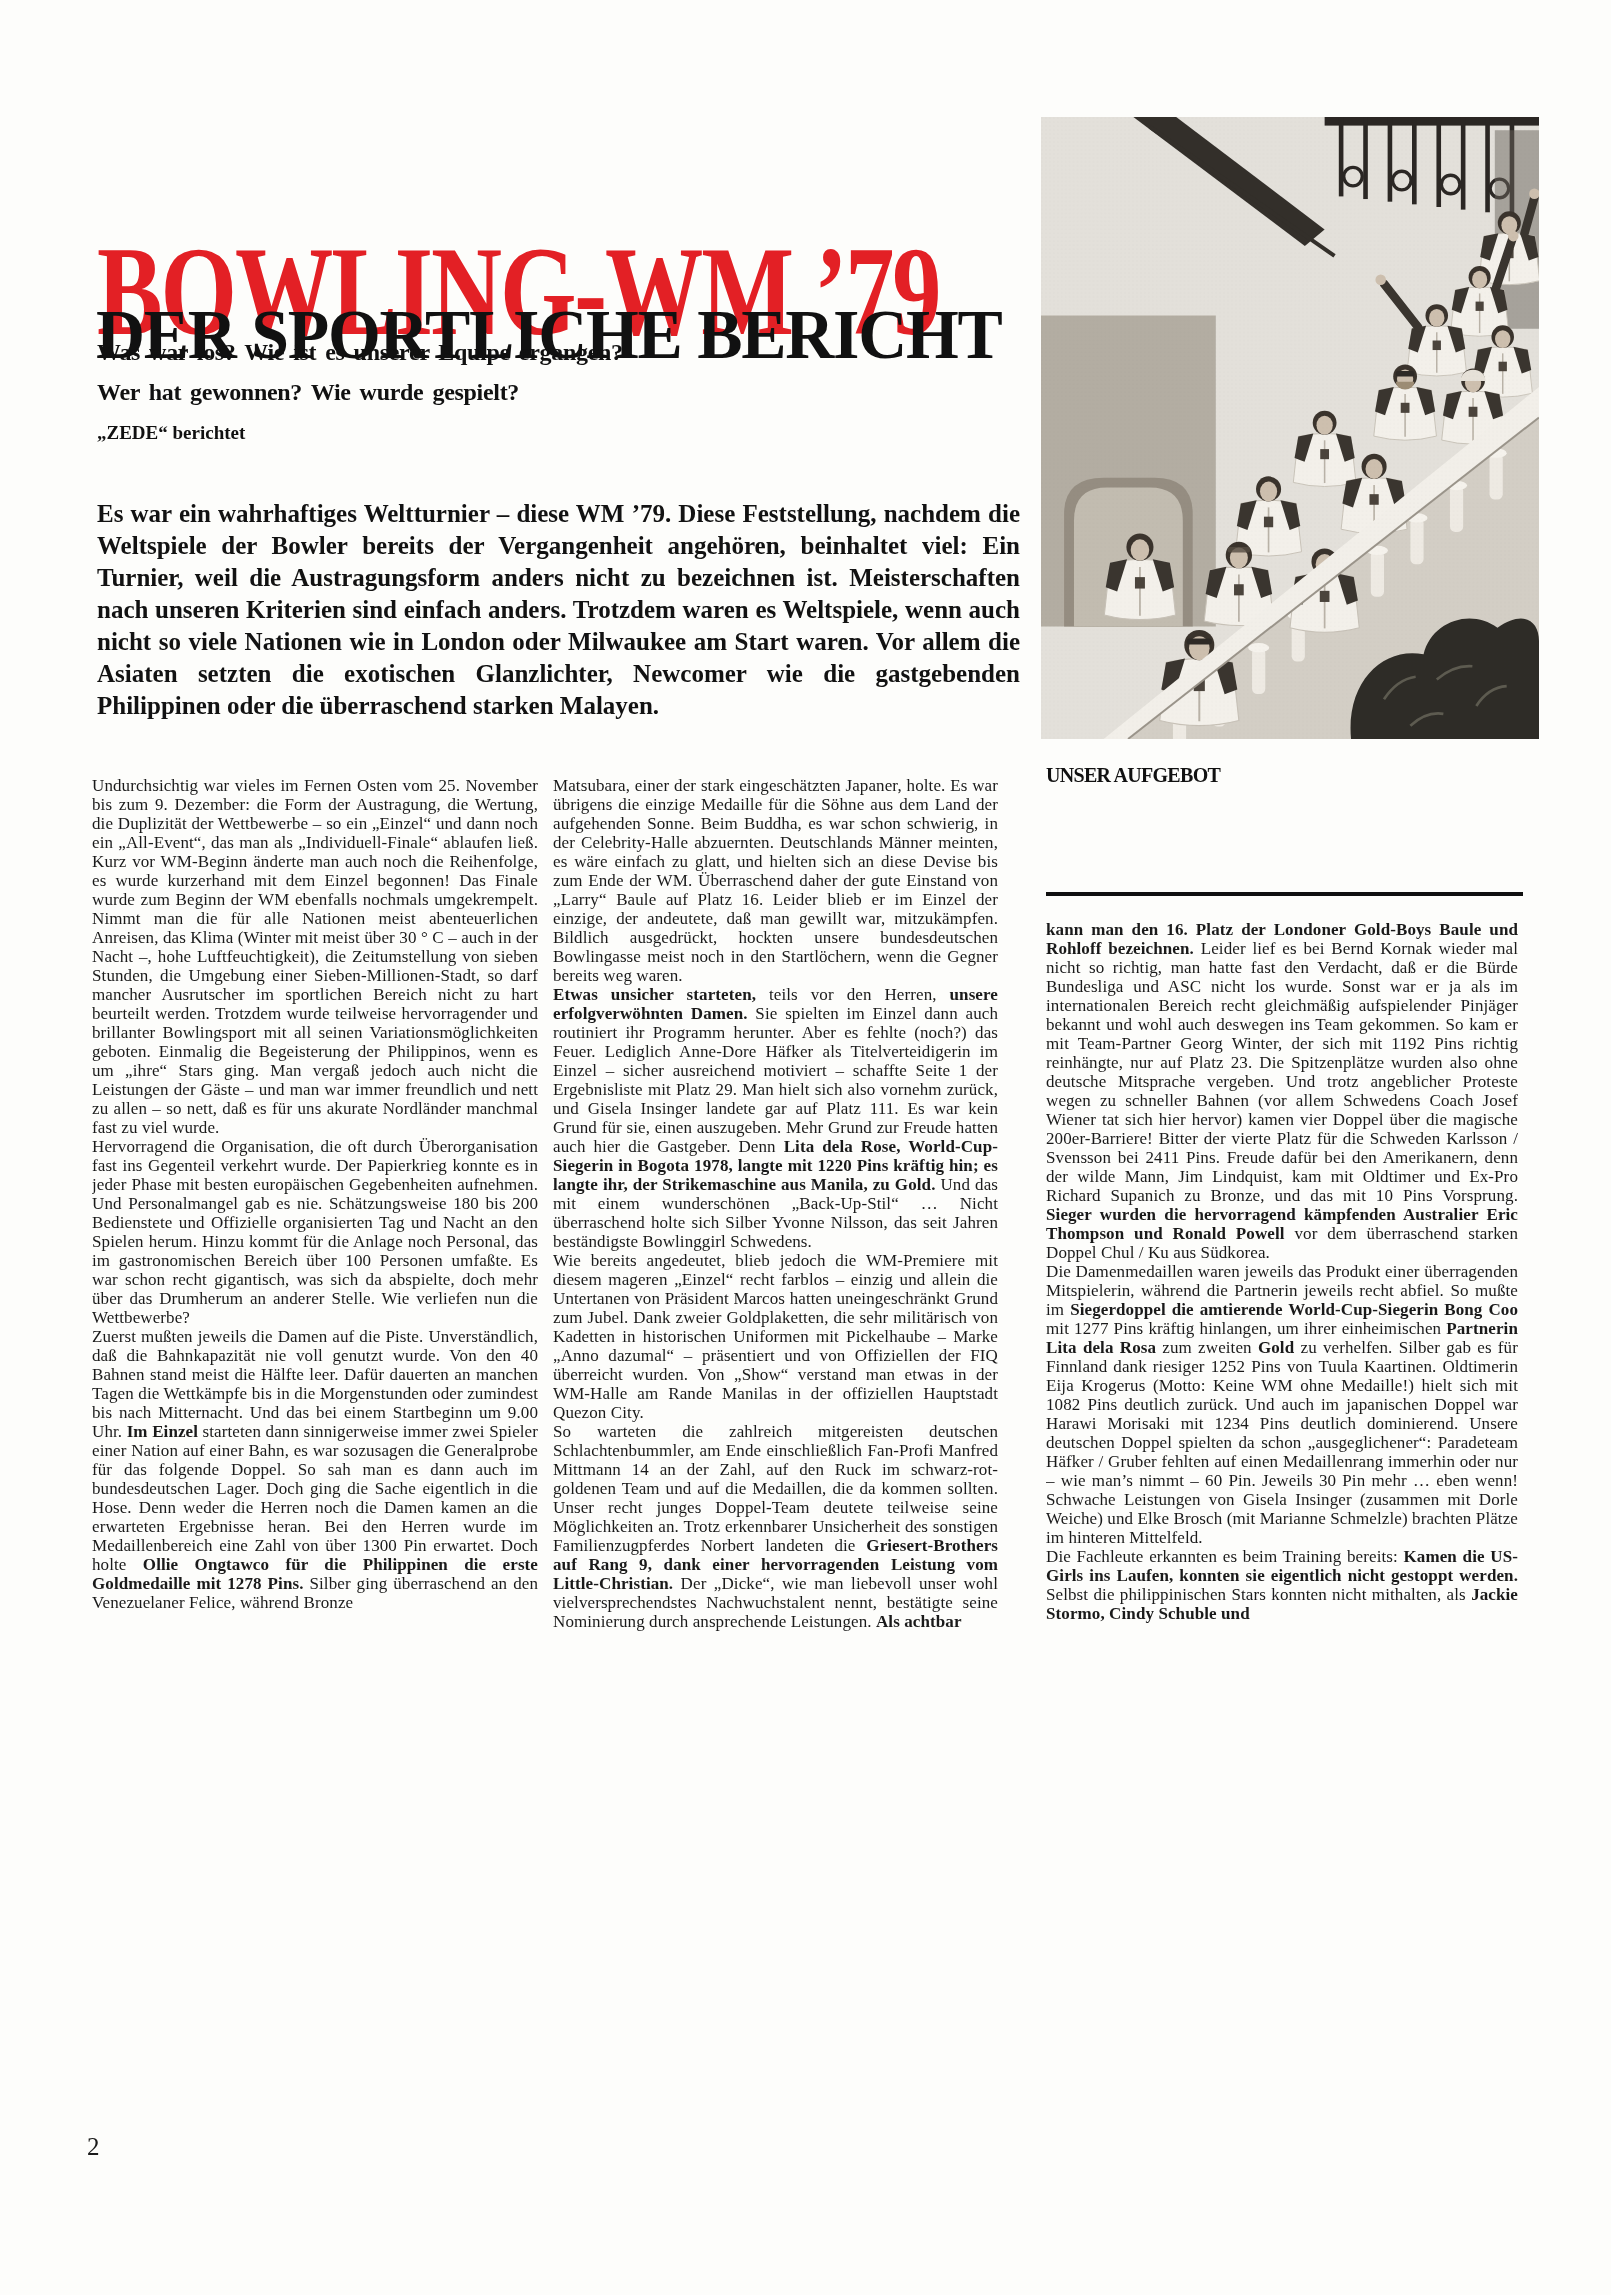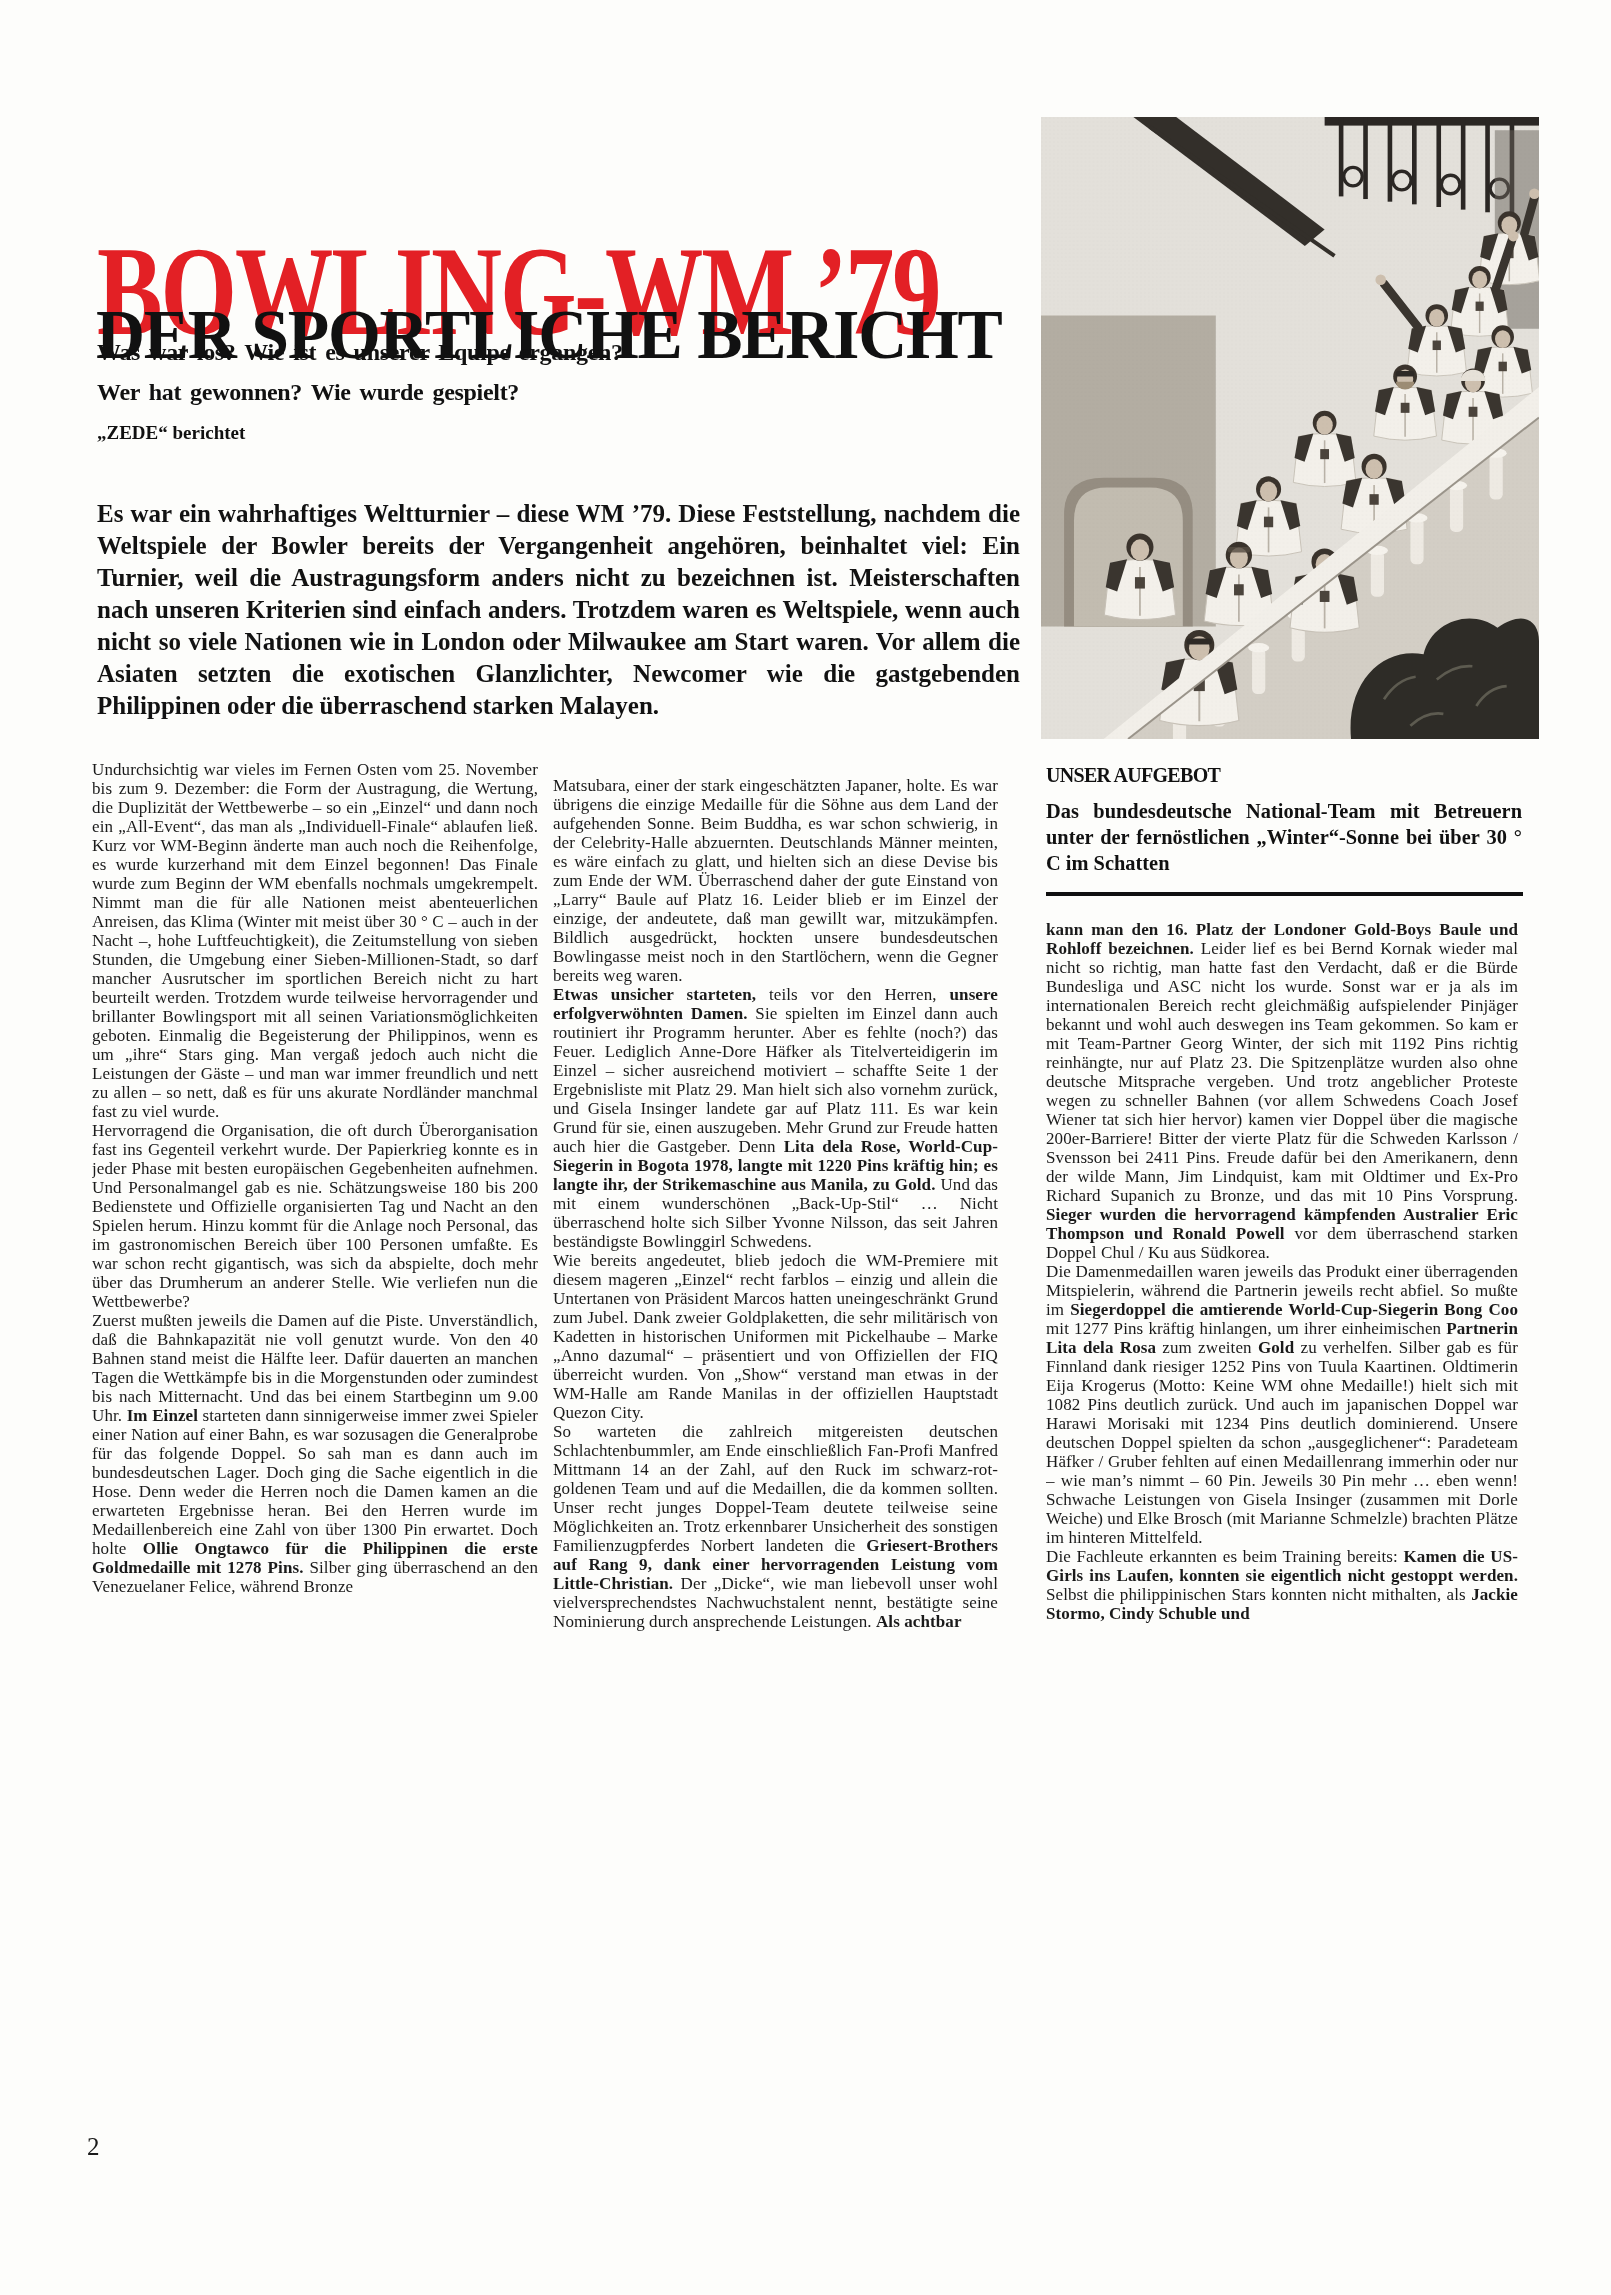--- a/index.html
+++ b/index.html
@@ -27,21 +27,21 @@
   .intro{
     top:476px; left:97px; width:923px;
     font-size:25px; font-weight:bold; line-height:32px; text-align:justify; color:#121212;margin-top:22px;
   }
   .bodycol{
     font-size:17px; line-height:19px; text-align:justify;
     letter-spacing:0.1px; color:#1a1a1a; overflow:hidden;
   }
   .bodycol p{margin:0; padding:0;}
   .b{font-weight:bold;}
-  .col1{ top:760px; left:92px;  width:446px; height:1317px; }
+  .col1{ top:776px; left:92px;  width:446px; height:1317px; }
   .col2{ top:776px; left:553px;  width:445px; height:1317px; }
   .col3{ top:920px; left:1046px; width:472px; height:1219px; }
   .photo{ top:117px; left:1041px; width:498px; height:622px; }
   .photo svg{display:block; width:100%; height:100%;}
   .caption{ top:764px; left:1046px; width:476px; color:#111; }
   .caption-kicker{ font-size:20px; font-weight:bold; letter-spacing:-0.7px; margin:0 0 10.5px 0; }
   .caption-text{ font-size:20.4px; font-weight:bold; line-height:26px; text-align:justify; margin:0; }
   .caption-rule{ top:892px; left:1046px; width:477px; height:4px; background:#101010; }
   .pagenum{ top:2133px; left:87px; font-size:25px; color:#1a1a1a; }
 </style>
@@ -170,21 +170,20 @@
         <path d="M660,890 q18,-28 46,-30"></path>
           <path d="M560,920 q24,-22 50,-18"></path>
       </g>
 
       <rect x="0" y="0" width="755" height="940" fill="url(#ht)"></rect>
     </svg>
   </div>
 
   <div class="abs caption">
     <p class="caption-kicker">UNSER AUFGEBOT</p>
-    <p class="caption-text">Das bundesdeutsche National-Team mit Betreuern unter der fernöstlichen „Winter“-Sonne bei über 30 ° C im Schatten</p>
   </div>
   <div class="abs caption-rule"></div>
 
   <div class="abs bodycol col1">
       <p><span>Undurchsichtig war vieles im Fernen Osten vom 25. November bis zum 9. Dezember: die Form der Austragung, die Wertung, die Duplizität der Wettbewerbe – so ein „Einzel“ und dann noch ein „All-Event“, das man als „Individuell-Finale“ ablaufen ließ. Kurz vor WM-Beginn änderte man auch noch die Reihenfolge, es wurde kurzerhand mit dem Einzel begonnen! Das Finale wurde zum Beginn der WM ebenfalls nochmals umgekrempelt. Nimmt man die für alle Nationen meist abenteuerlichen Anreisen, das Klima (Winter mit meist über 30 ° C – auch in der Nacht –, hohe Luftfeuchtigkeit), die Zeitumstellung von sieben Stunden, die Umgebung einer Sieben-Millionen-Stadt, so darf mancher Ausrutscher im sportlichen Bereich nicht zu hart beurteilt werden. Trotzdem wurde teilweise hervorragender und brillanter Bowlingsport mit all seinen Variationsmöglichkeiten geboten. Einmalig die Begeisterung der Philippinos, wenn es um „ihre“ Stars ging. Man vergaß jedoch auch nicht die Leistungen der Gäste – und man war immer freundlich und nett zu allen – so nett, daß es für uns akurate Nordländer manchmal fast zu viel wurde.</span></p>
       <p><span>Hervorragend die Organisation, die oft durch Überorganisation fast ins Gegenteil verkehrt wurde. Der Papierkrieg konnte es in jeder Phase mit besten europäischen Gegebenheiten aufnehmen. Und Personalmangel gab es nie. Schätzungsweise 180 bis 200 Bedienstete und Offizielle organisierten Tag und Nacht an den Spielen herum. Hinzu kommt für die Anlage noch Personal, das im gastronomischen Bereich über 100 Personen umfaßte. Es war schon recht gigantisch, was sich da abspielte, doch mehr über das Drumherum an anderer Stelle. Wie verliefen nun die Wettbewerbe?</span></p>
       <p><span>Zuerst mußten jeweils die Damen auf die Piste. Unverständlich, daß die Bahnkapazität nie voll genutzt wurde. Von den 40 Bahnen stand meist die Hälfte leer. Dafür dauerten an manchen Tagen die Wettkämpfe bis in die Morgenstunden oder zumindest bis nach Mitternacht. Und das bei einem Startbeginn um 9.00 Uhr. </span><span class="b">Im Einzel</span><span> starteten dann sinnigerweise immer zwei Spieler einer Nation auf einer Bahn, es war sozusagen die Generalprobe für das folgende Doppel. So sah man es dann auch im bundesdeutschen Lager. Doch ging die Sache eigentlich in die Hose. Denn weder die Herren noch die Damen kamen an die erwarteten Ergebnisse heran. Bei den Herren wurde im Medaillenbereich eine Zahl von über 1300 Pin erwartet. Doch holte </span><span class="b">Ollie Ongtawco für die Philippinen die erste Goldmedaille mit 1278 Pins.</span><span> Silber ging überraschend an den Venezuelaner Felice, während Bronze</span></p>
     </div>
   <div class="abs bodycol col2">
       <p><span>Matsubara, einer der stark eingeschätzten Japaner, holte. Es war übrigens die einzige Medaille für die Söhne aus dem Land der aufgehenden Sonne. Beim Buddha, es war schon schwierig, in der Celebrity-Halle abzuernten. Deutschlands Männer meinten, es wäre einfach zu glatt, und hielten sich an diese Devise bis zum Ende der WM. Überraschend daher der gute Einstand von „Larry“ Baule auf Platz 16. Leider blieb er im Einzel der einzige, der andeutete, daß man gewillt war, mitzukämpfen. Bildlich ausgedrückt, hockten unsere bundesdeutschen Bowlingasse meist noch in den Startlöchern, wenn die Gegner bereits weg waren.</span></p>

